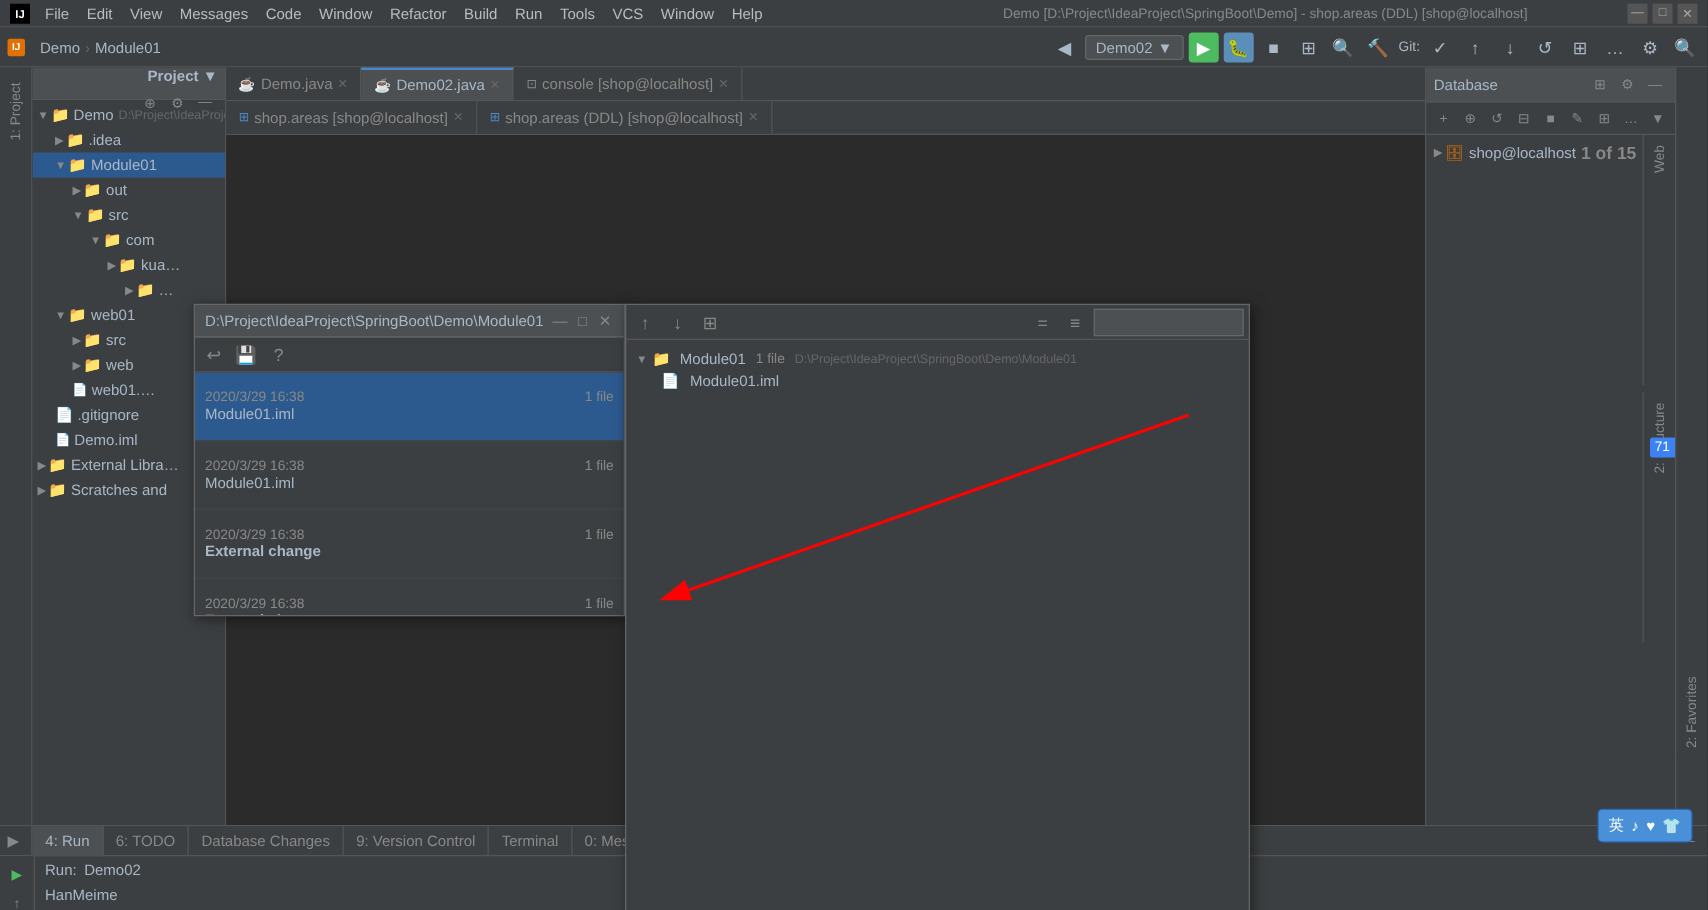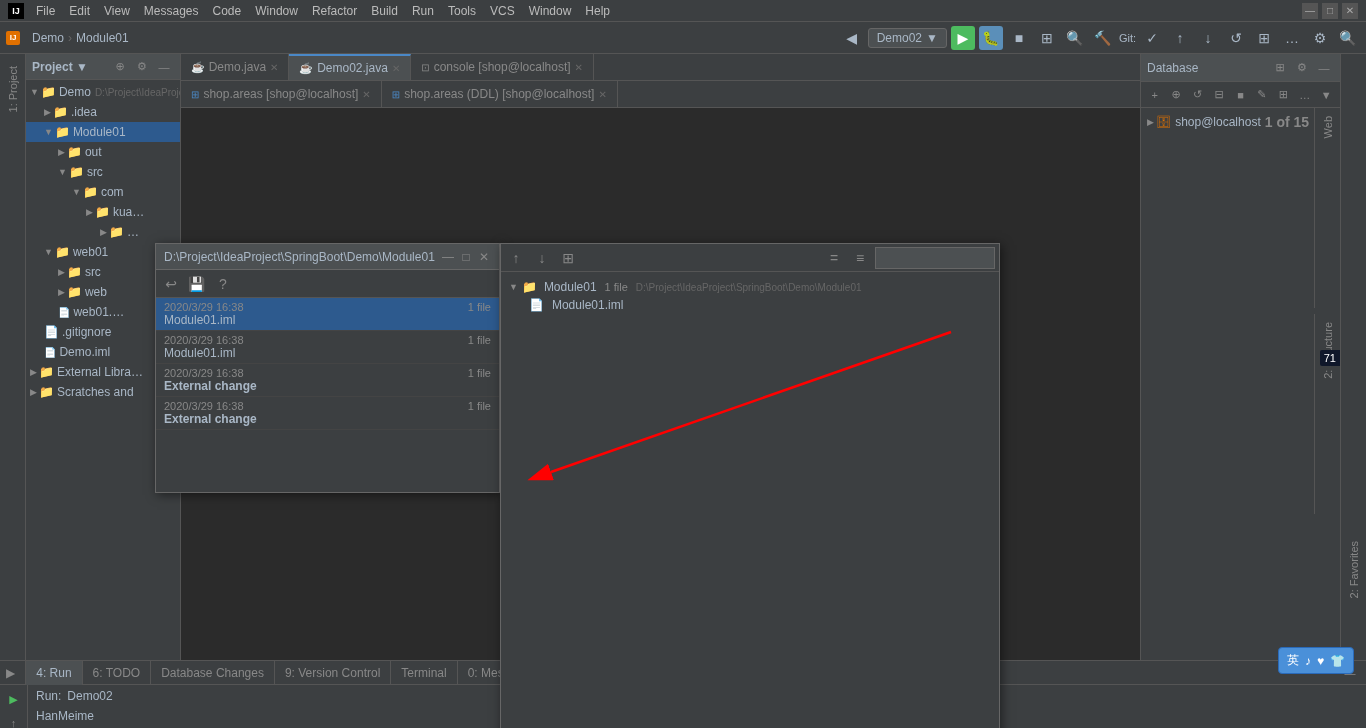--- a/index.html
+++ b/index.html
@@ -133,27 +133,28 @@
       width: 155px;
       background: #3c3f41;
       border-right: 1px solid #555;
       display: flex;
       flex-direction: column;
     }
     .panel-header {
       background: #4c5052;
       height: 26px;
       display: flex;
-      align-items: center;
+      align-items: flex-end;
       padding: 0 6px;
       font-size: 12px;
       font-weight: bold;
       color: #a9b7c6;
       border-bottom: 1px solid #555;
       gap: 4px;
+      flex-direction: column;
     }
     .panel-header-actions {
       margin-left: auto;
       display: flex; gap: 2px;
     }
     .panel-tree {
       flex: 1;
       overflow: hidden;
       padding: 2px 0;
     }
@@ -389,21 +390,21 @@
     }
     .build-badge {
       background: #4c5052;
       border: 1px solid #888;
       border-radius: 3px;
       padding: 1px 6px;
       font-size: 11px;
       color: #a9b7c6;
     }
     .change-item {
-      padding: 3px 8px;
+      padding: 14px 8px;
       border-bottom: 1px solid #444;
       cursor: pointer;
     }
     .change-item.selected { background: #2d5a8e; }
     .change-item-header {
       display: flex;
       justify-content: space-between;
       font-size: 11px;
       color: #888;
     }
@@ -491,21 +492,21 @@
       font-size: 12px;
       color: white;
       z-index: 50;
     }
 
     
     .corner-badge {
       position: absolute;
       right: 26px;
       top: 350px;
-      background: #0f172a;
+      background: #3b82f6;
       color: white;
       font-size: 11px;
       padding: 2px 4px;
       border-radius: 2px 0 0 2px;
       z-index: 50;
     }
 
     .db-right-strip {
       width: 26px;
       background: #3c3f41;
@@ -534,20 +535,21 @@
       <span class="menu-item">Code</span>
       <span class="menu-item">Window</span>
       <span class="menu-item">Refactor</span>
       <span class="menu-item">Build</span>
       <span class="menu-item">Run</span>
       <span class="menu-item">Tools</span>
       <span class="menu-item">VCS</span>
       <span class="menu-item">Window</span>
       <span class="menu-item">Help</span>
     </div>
+  <div class="title-bar-title">Demo [D:\Project\IdeaProject\SpringBoot\Demo] - shop.areas (DDL) [shop@localhost]</div>
   <div class="title-bar-controls">
     <button class="title-btn">—</button>
     <button class="title-btn">□</button>
     <button class="title-btn">✕</button>
   </div>
 </div>
 
 <div class="toolbar">
   <div class="toolbar-logo">
     <div class="toolbar-logo-icon">IJ</div>

